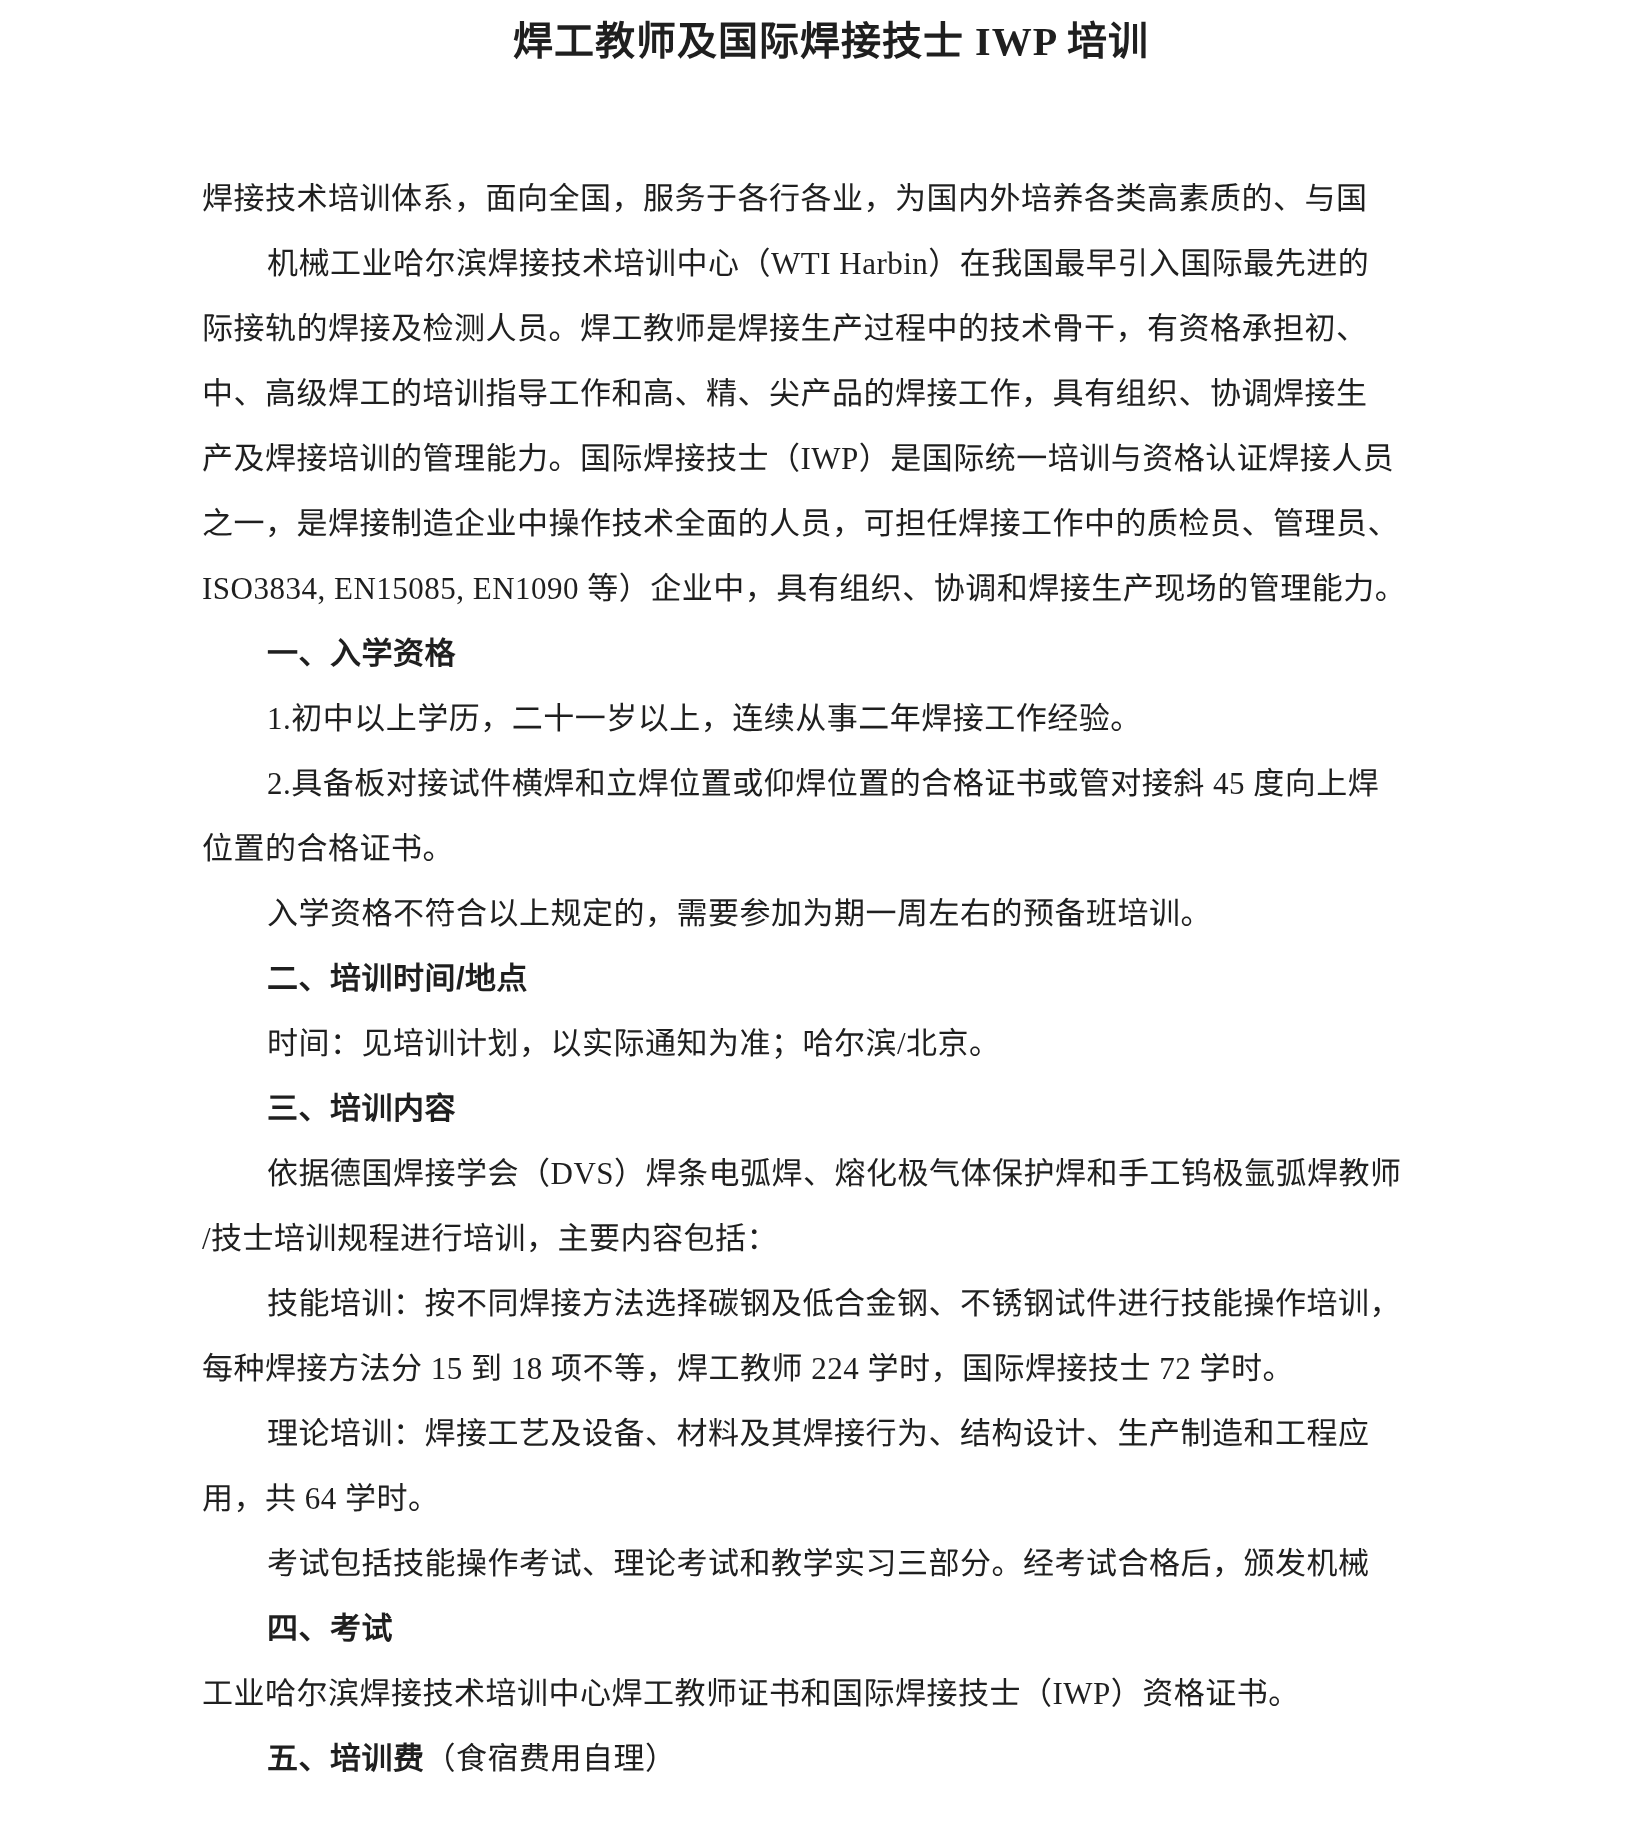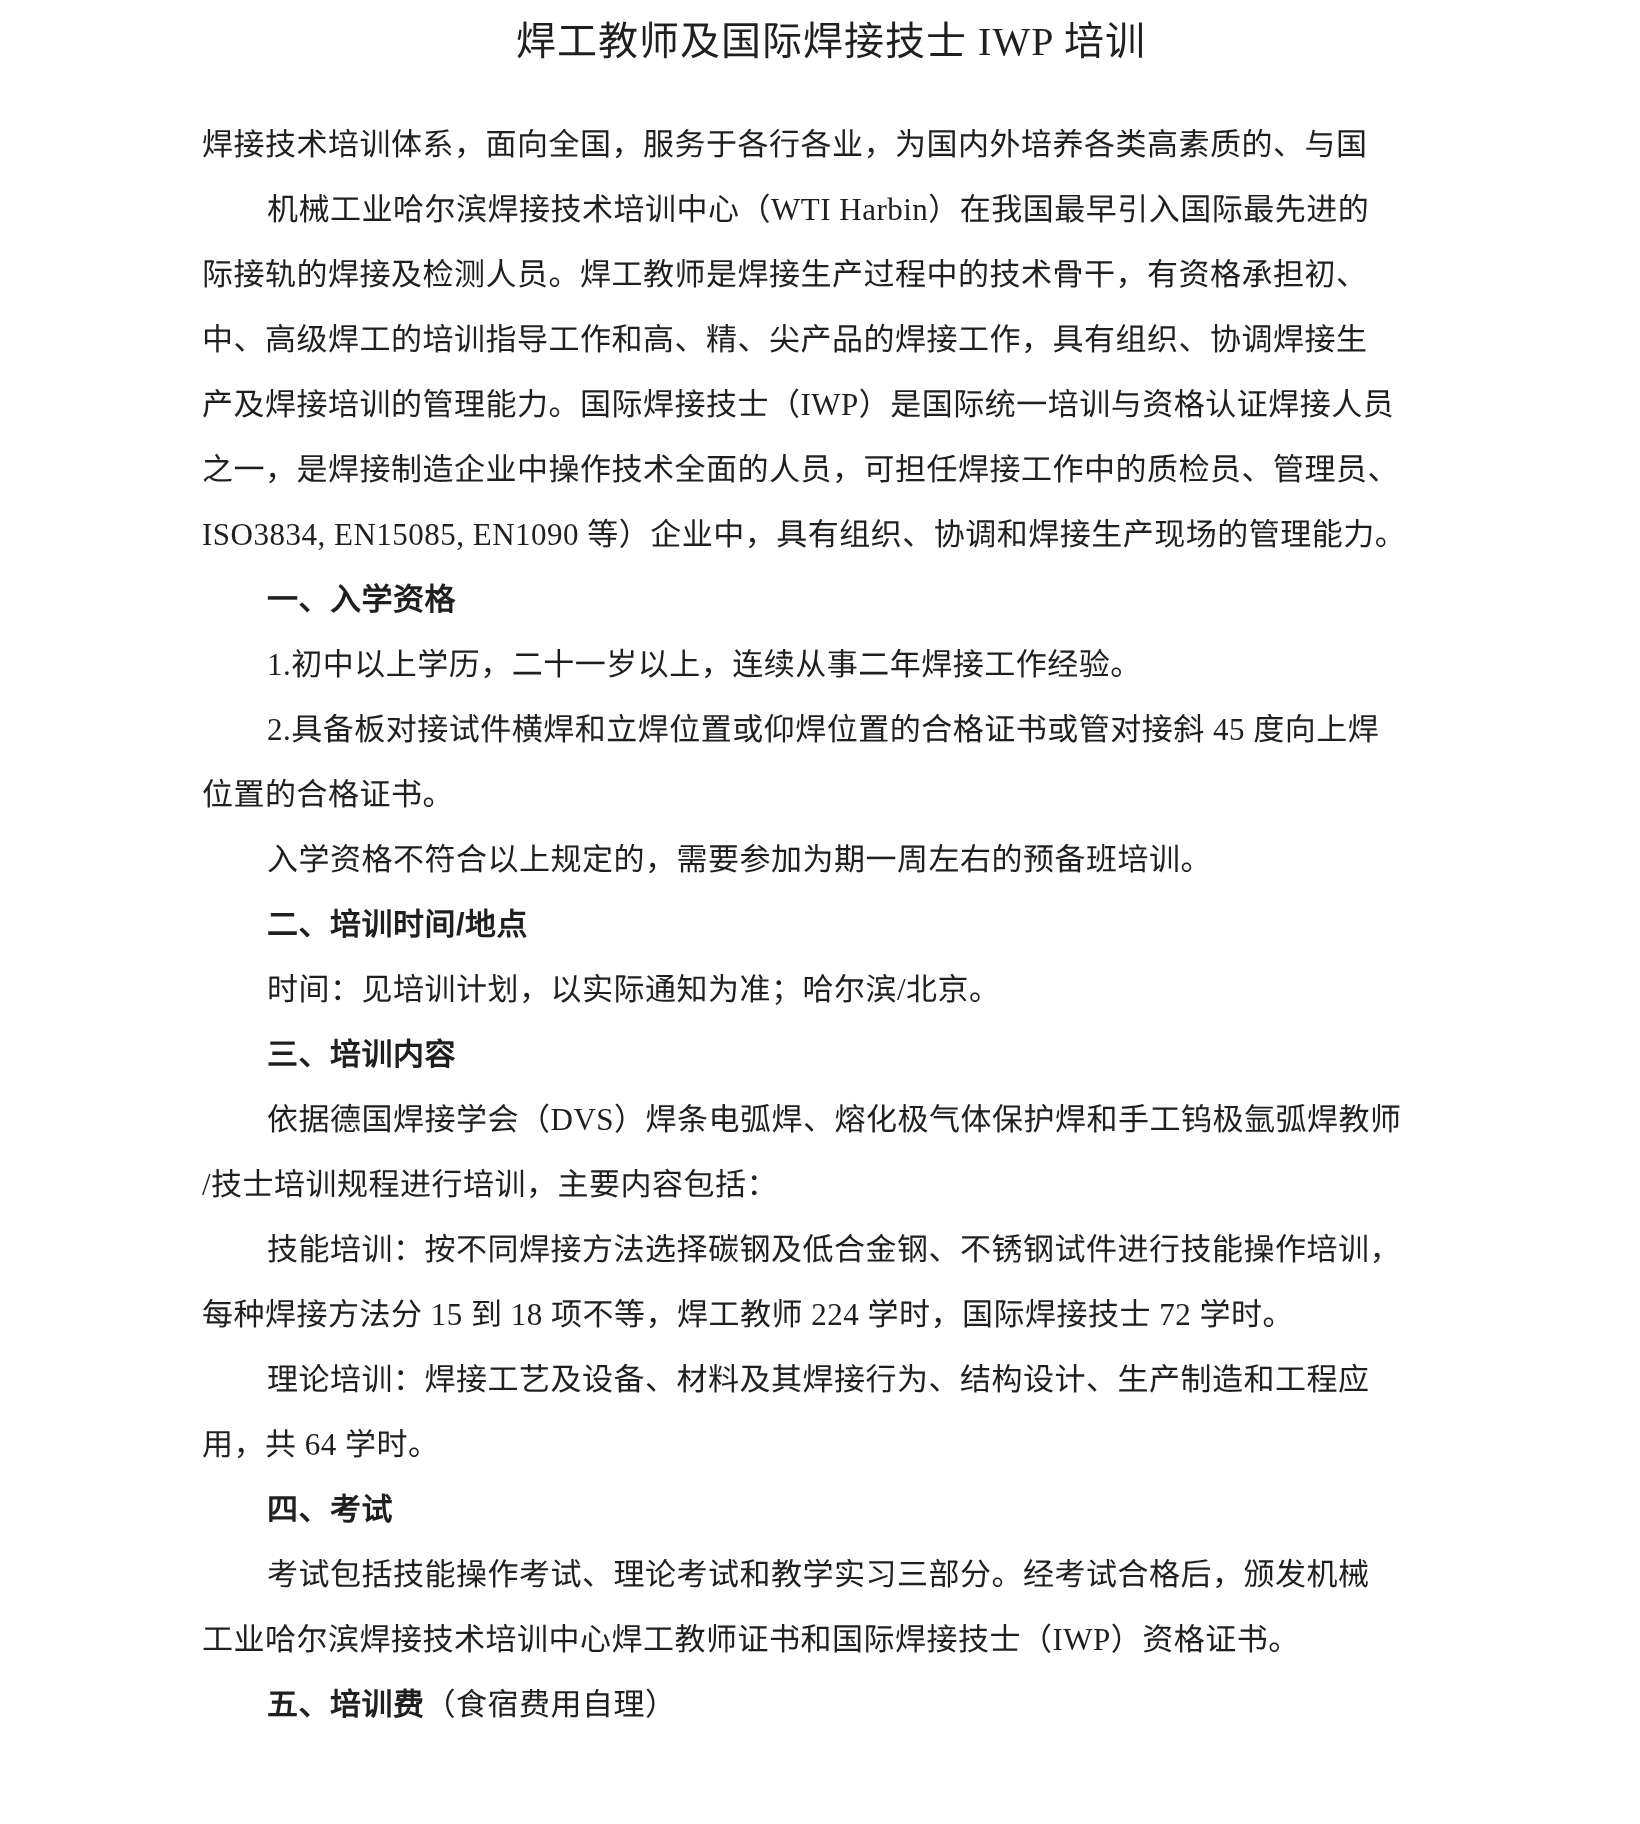--- a/index.html
+++ b/index.html
@@ -15,24 +15,24 @@
     font-family: "Liberation Serif", "DejaVu Serif", serif;
   }
   .page {
     box-sizing: border-box;
     width: 1640px;
     height: 1824px;
     padding: 14px 180px 0 202px;
     background: #ffffff;
   }
   .title {
-    margin: 0 0 42px 0;
+    margin: 0 0 96px 0;
     font-size: 40px;
     line-height: 56px;
-    font-weight: normal;
+    font-weight: bold;
     text-align: center;
     letter-spacing: 1px;
     white-space: nowrap;
   }
   .line {
     font-size: 31px;
     line-height: 65px;
     white-space: nowrap;
     letter-spacing: 0.5px;
   }
@@ -80,20 +80,20 @@
 
   <div class="line indent">依据德国焊接学会（DVS）焊条电弧焊、熔化极气体保护焊和手工钨极氩弧焊教师</div>
   <div class="line">/技士培训规程进行培训，主要内容包括：</div>
 
   <div class="line indent">技能培训：按不同焊接方法选择碳钢及低合金钢、不锈钢试件进行技能操作培训，</div>
   <div class="line">每种焊接方法分 15 到 18 项不等，焊工教师 224 学时，国际焊接技士 72 学时。</div>
 
   <div class="line indent">理论培训：焊接工艺及设备、材料及其焊接行为、结构设计、生产制造和工程应</div>
   <div class="line">用，共 64 学时。</div>
 
+  <div class="line indent">考试包括技能操作考试、理论考试和教学实习三部分。经考试合格后，颁发机械</div>
+
   <div class="line indent heading">四、考试</div>
-
-  <div class="line indent">考试包括技能操作考试、理论考试和教学实习三部分。经考试合格后，颁发机械</div>
   <div class="line">工业哈尔滨焊接技术培训中心焊工教师证书和国际焊接技士（IWP）资格证书。</div>
 
   <div class="line indent"><span class="heading">五、培训费</span><span class="heading-note">（食宿费用自理）</span></div>
 
 </div>
 
 </body></html>

